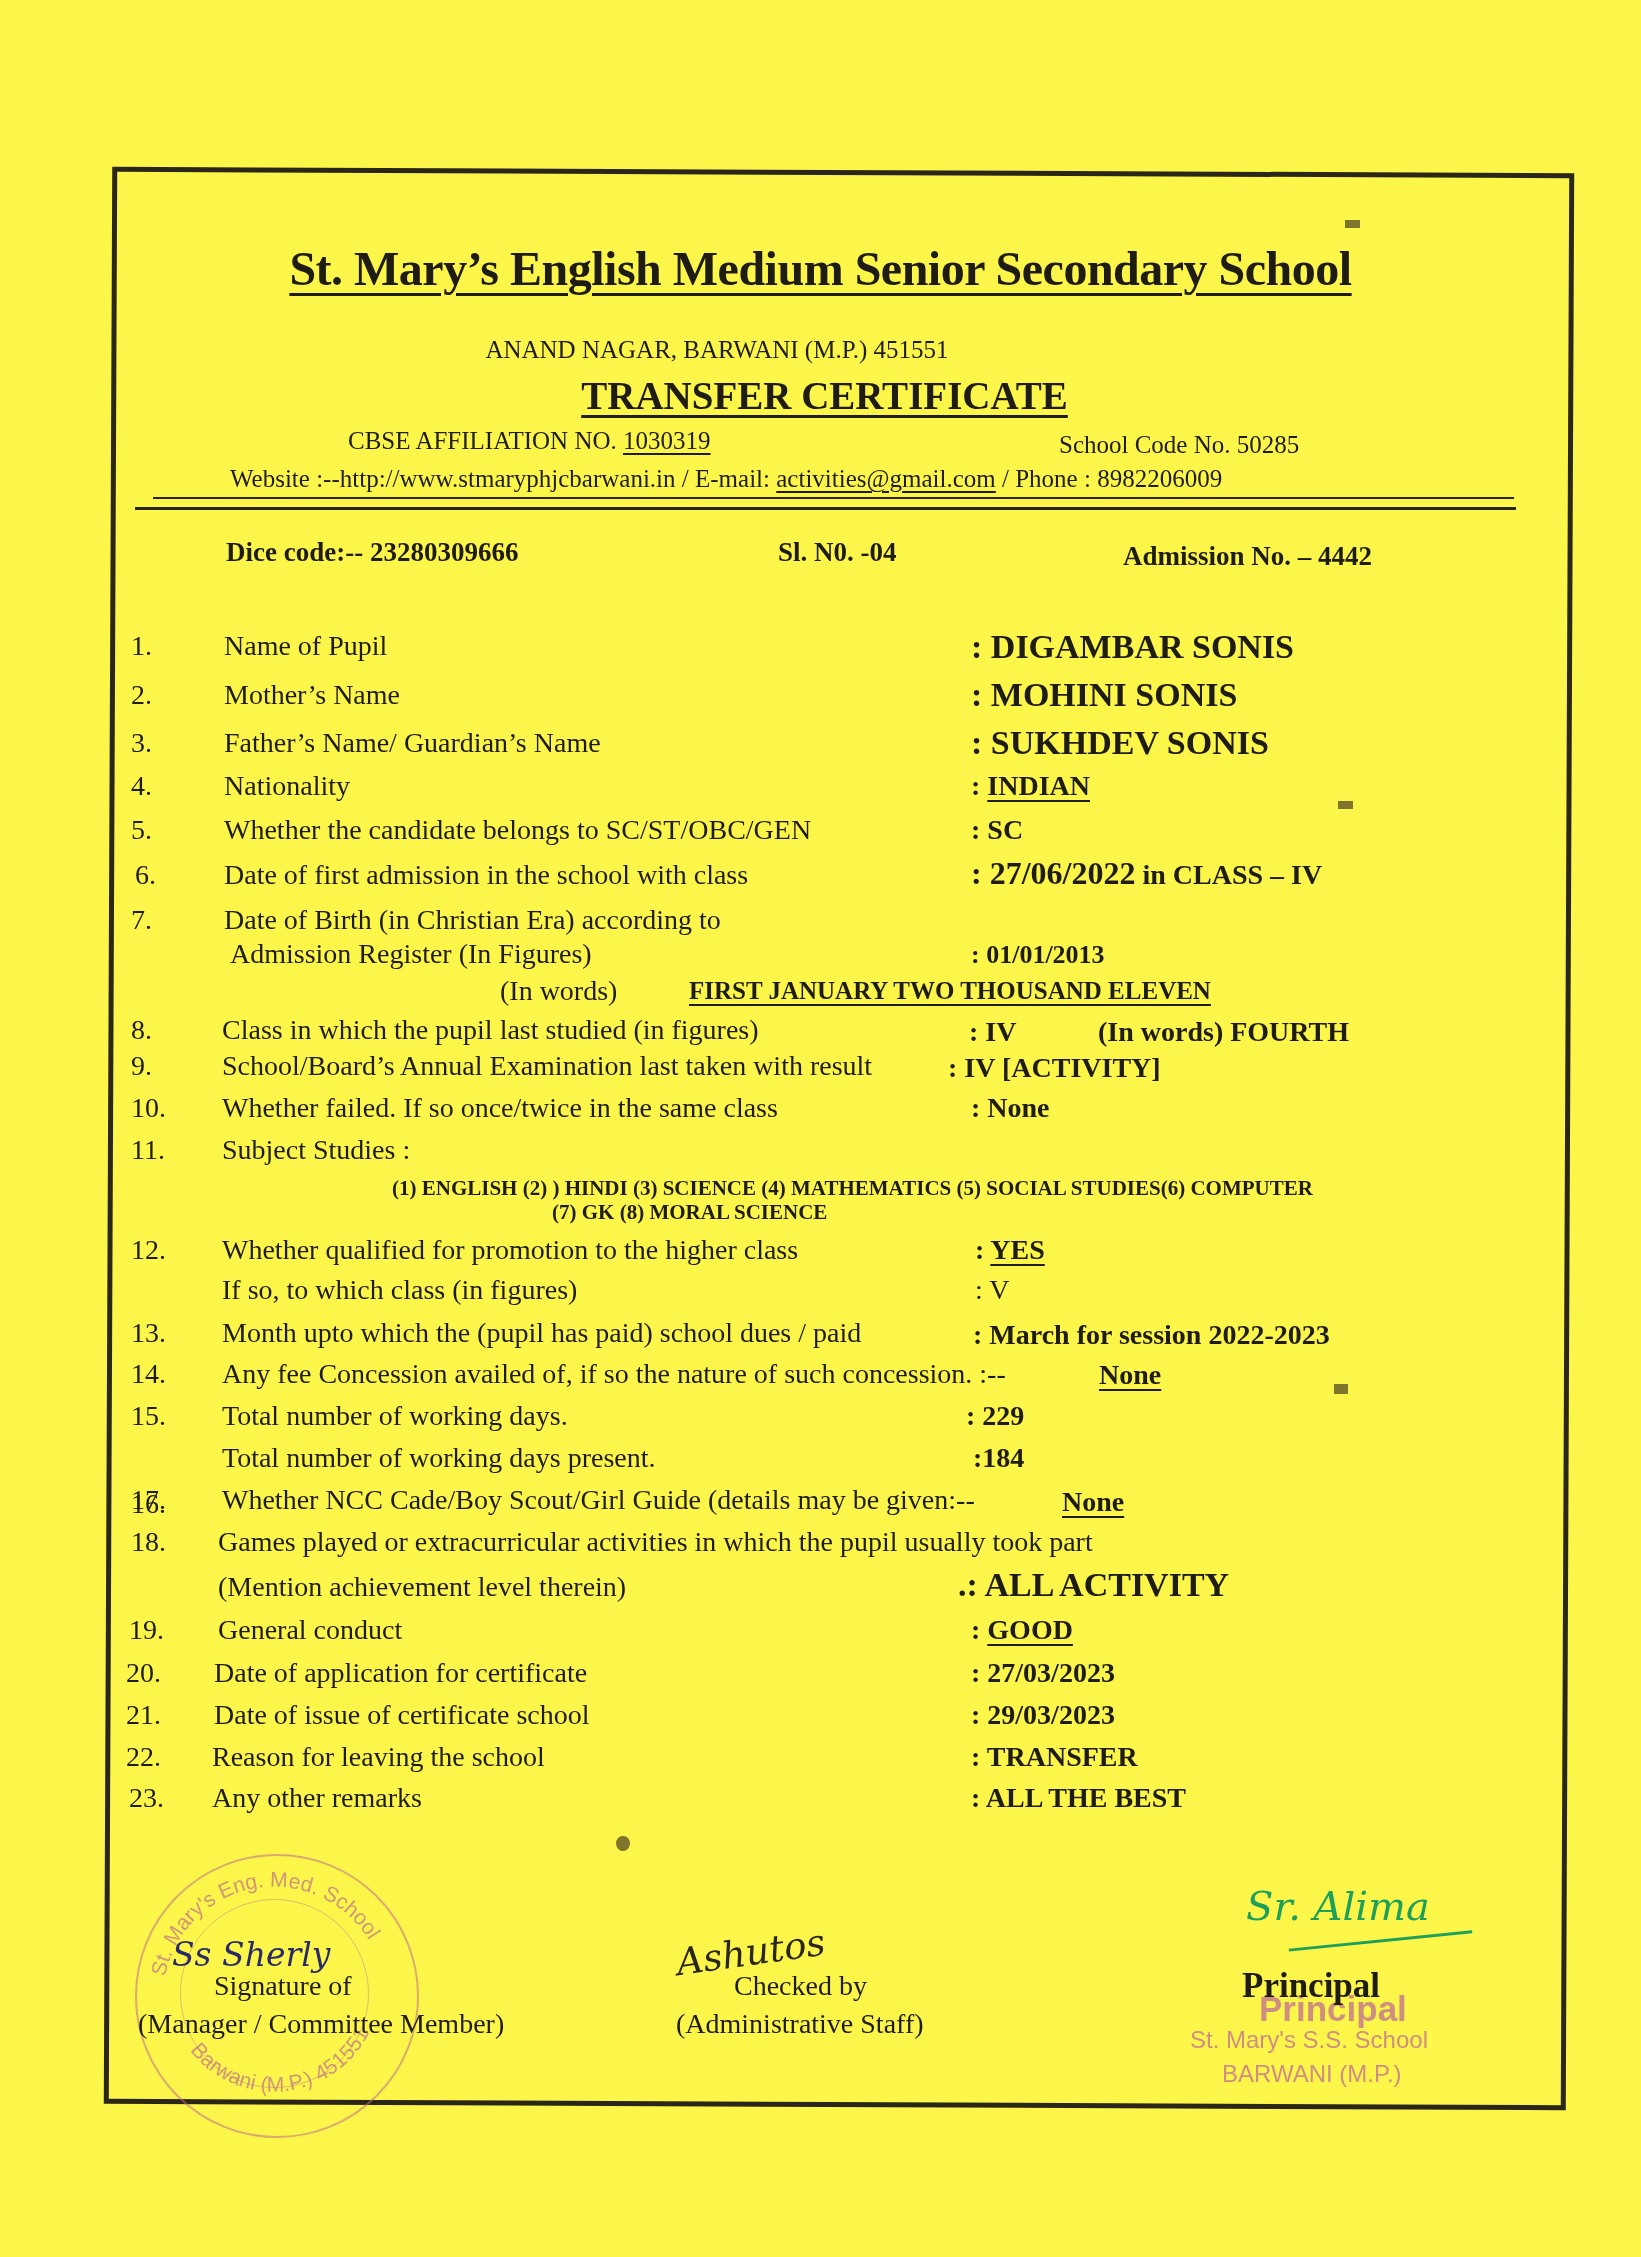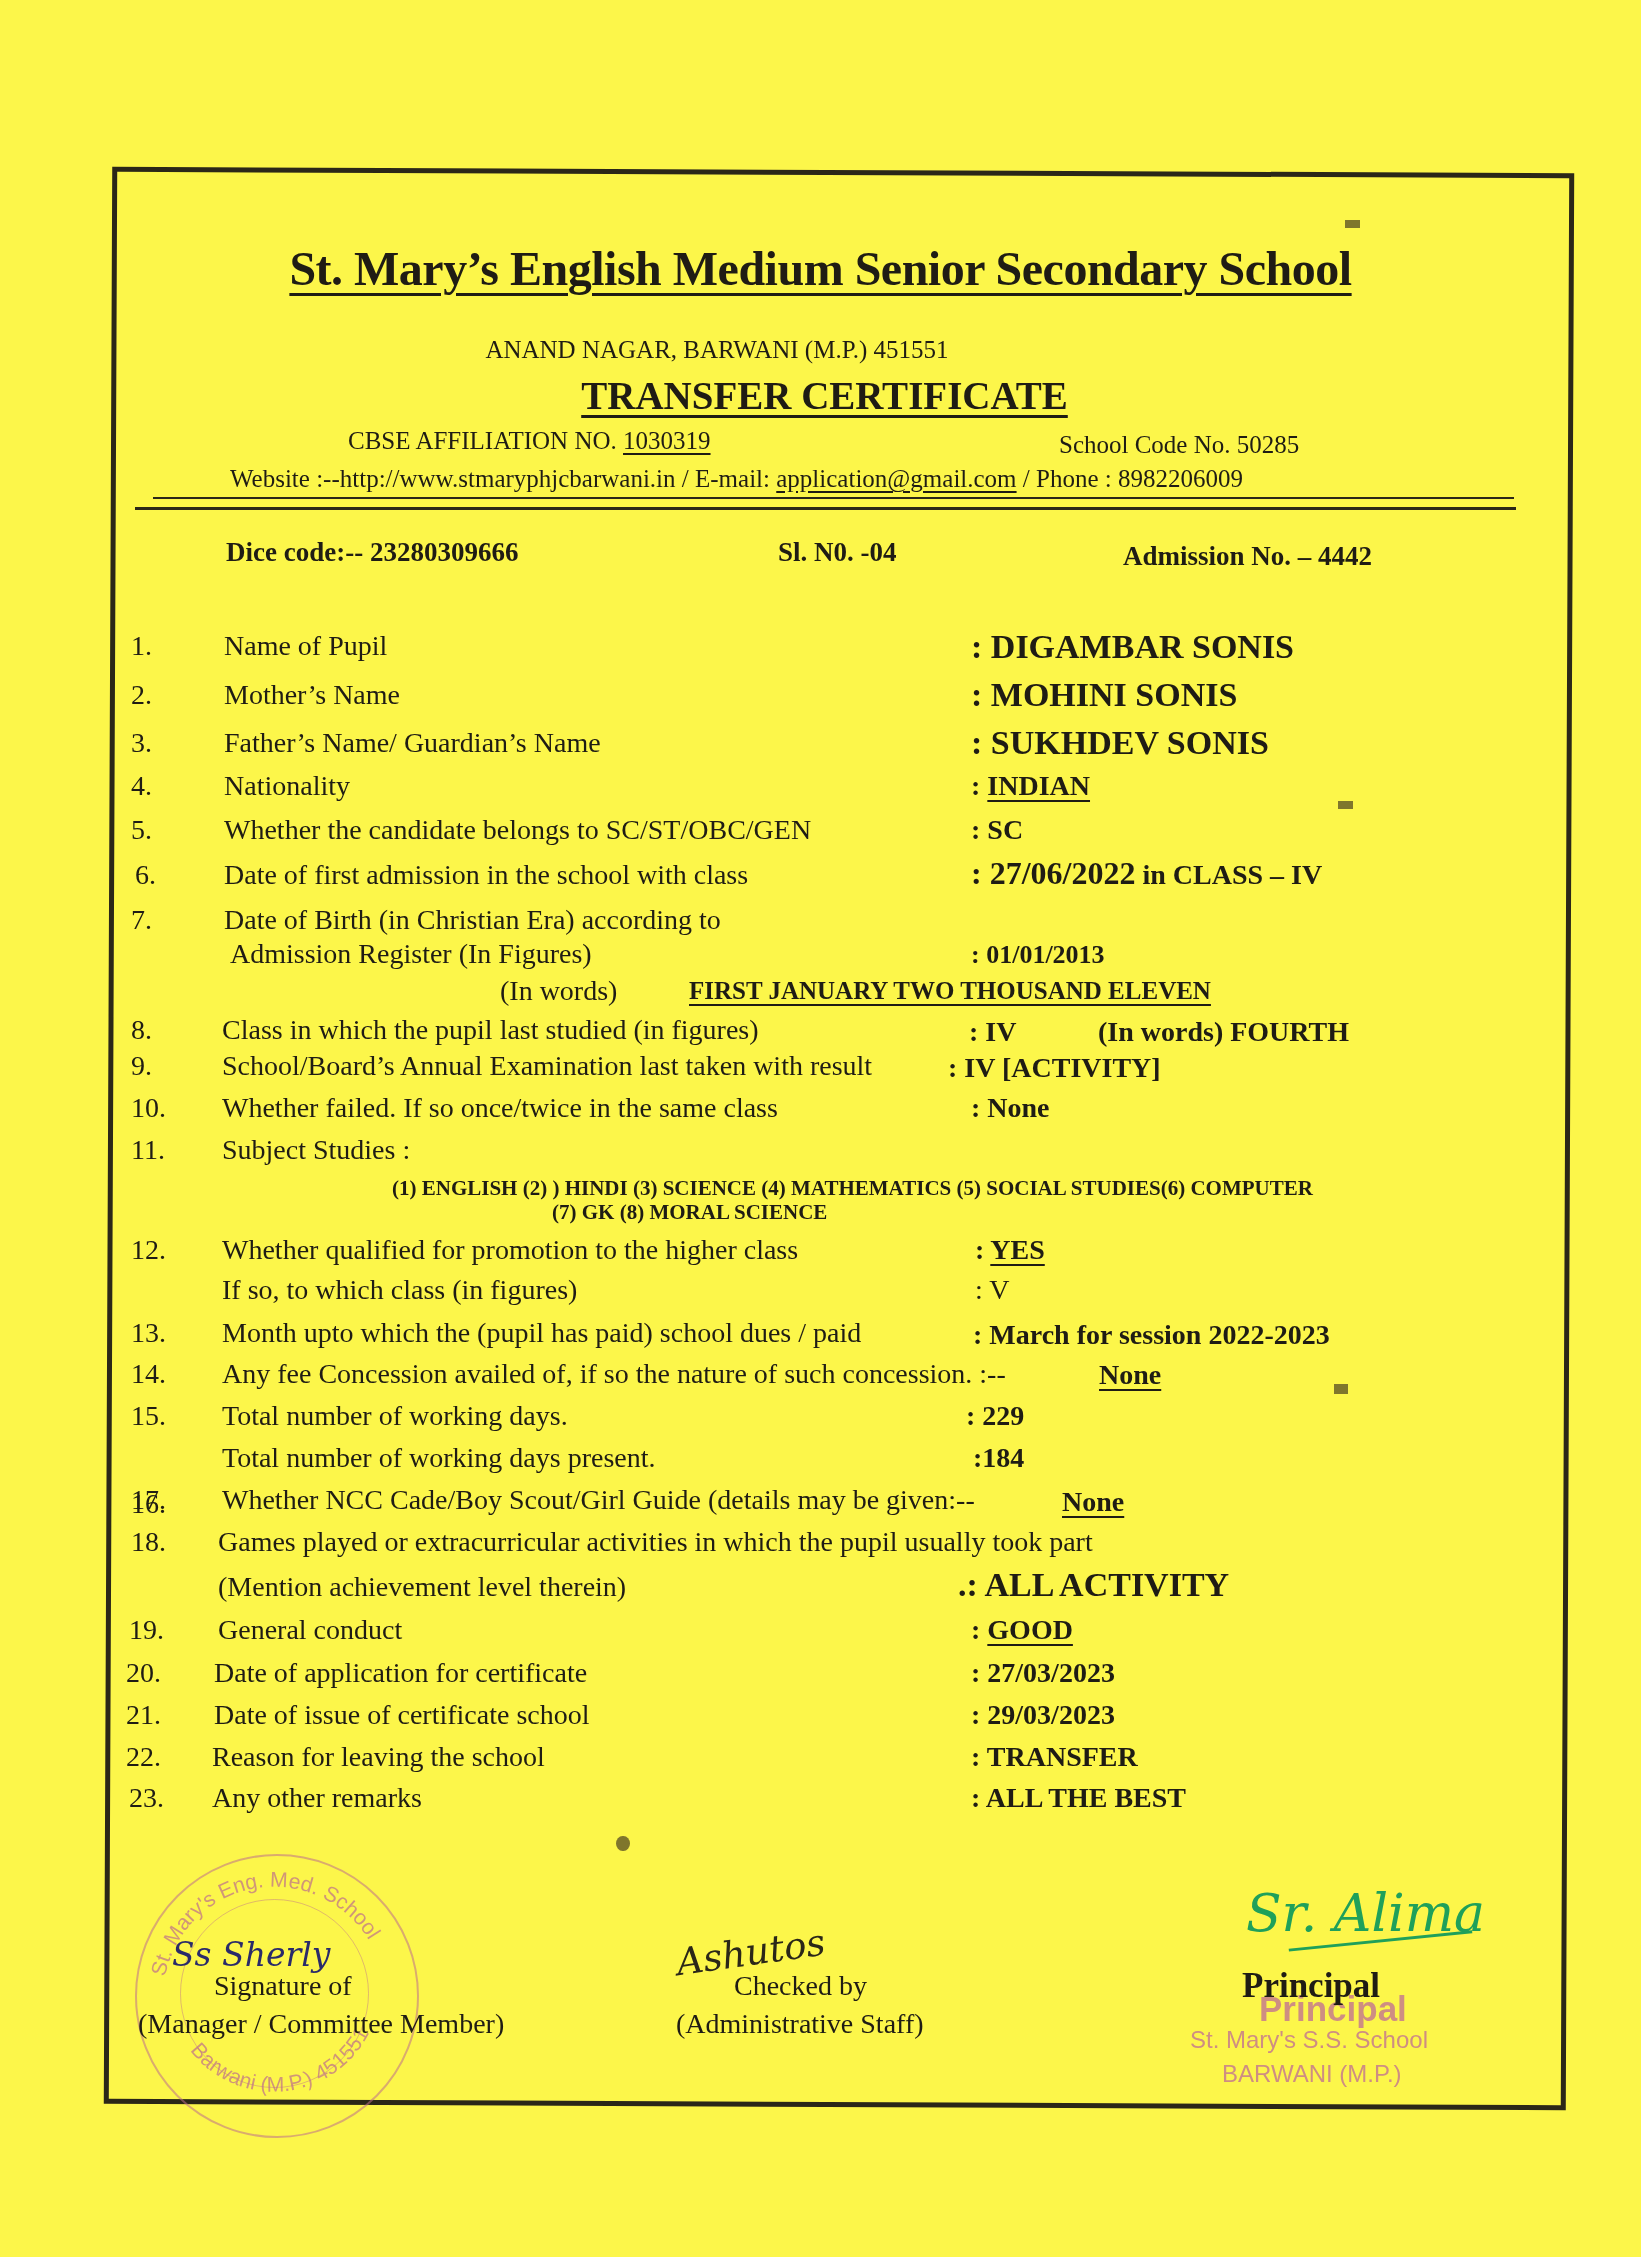--- a/index.html
+++ b/index.html
@@ -76,21 +76,21 @@
 <div class="abs address">ANAND NAGAR, BARWANI (M.P.) 451551</div>
 <div class="abs tc-title"><span>TRANSFER CERTIFICATE</span></div>
 <div class="abs affil">
   <span>CBSE AFFILIATION NO.</span>
   <u>1030319</u>
 </div>
 <div class="abs schoolcode">School Code No. 50285</div>
 <div class="abs contact">
   <span>Website :--http://www.stmaryphjcbarwani.in /</span>
   <span>E-mail:</span>
-  <u>application@gmail.com</u>
+  <u>activities@gmail.com</u>
   <span>/   Phone : 8982206009</span>
 </div>
 <div class="rule1"></div>
 <div class="rule2"></div>
 
 <div class="abs meta meta-dice">Dice code:-- 23280309666</div>
 <div class="abs meta meta-sl">Sl. N0. -04</div>
 <div class="abs meta meta-adm">Admission No. – 4442</div>
 
 <div class="abs num" style="left:131px;top:630px">1.</div>
@@ -206,21 +206,21 @@
 </div>
 
 <div class="abs sig" style="left:172px;top:1935px;font-size:33px;color:#2a2a6a">Ss Sherly</div>
 <div class="abs sign-label" style="left:214px;top:1970px">Signature of</div>
 <div class="abs sign-label" style="left:138px;top:2008px">(Manager / Committee Member)</div>
 
 <div class="abs sig" style="left:676px;top:1931px;font-size:37px;color:#2b2718;transform:rotate(-8deg)">Ashutos</div>
 <div class="abs sign-label" style="left:734px;top:1970px">Checked by</div>
 <div class="abs sign-label" style="left:676px;top:2008px">(Administrative Staff)</div>
 
-<div class="abs sig" style="left:1246px;top:1883px;font-size:52px;color:#1fa05a">Sr. Alima</div>
+<div class="abs sig" style="left:1246px;top:1883px;font-size:40px;color:#1fa05a">Sr. Alima</div>
 <svg class="abs" style="left:1284px;top:1926px" width="193" height="29" viewBox="0 0 200 30">
     <path d="M5 25 L195 6" stroke="#1fa05a" stroke-width="3" fill="none"></path>
   </svg>
 <div class="abs stamp-text stamp-big" style="left:1259px;top:1989px">Principal</div>
 <div class="abs principal" style="left:1242px;top:1966px">Principal</div>
 <div class="abs stamp-text" style="left:1190px;top:2026px">St. Mary's S.S. School</div>
 <div class="abs stamp-text" style="left:1222px;top:2060px">BARWANI (M.P.)</div>
 
 <div class="speck" style="left:1345px;top:220px;width:15.4px;height:7.7px"></div>
 <div class="speck" style="left:1338px;top:801px;width:15.4px;height:7.7px"></div>

